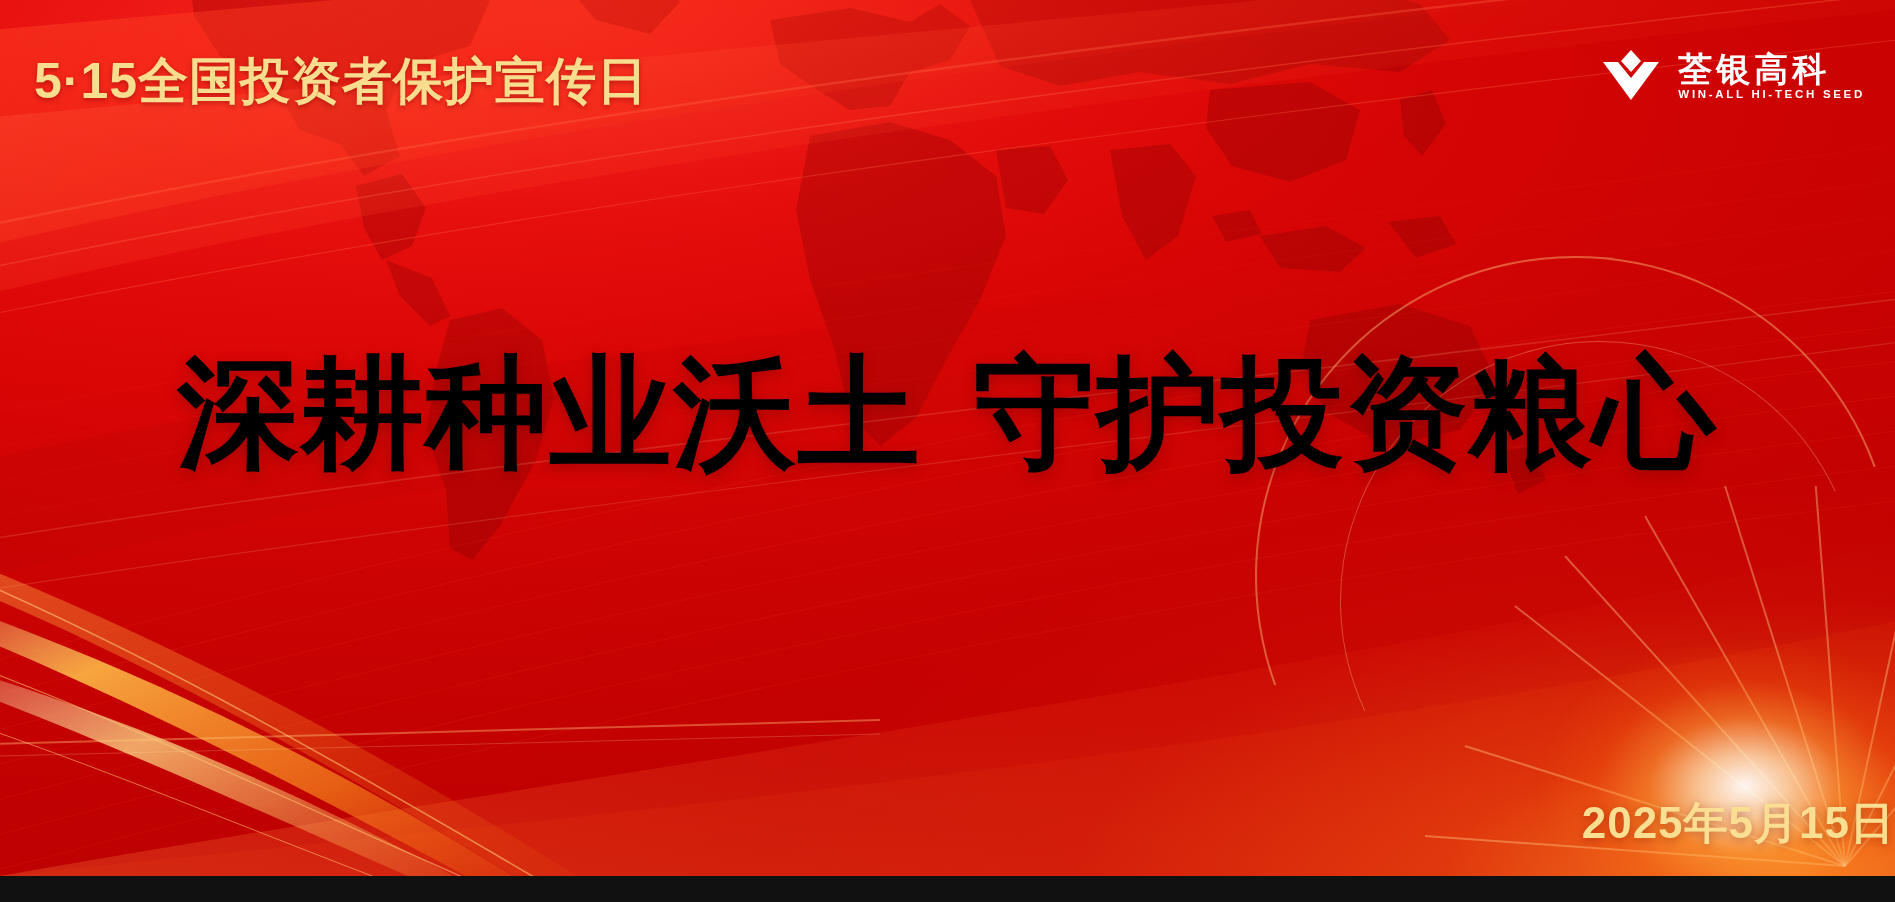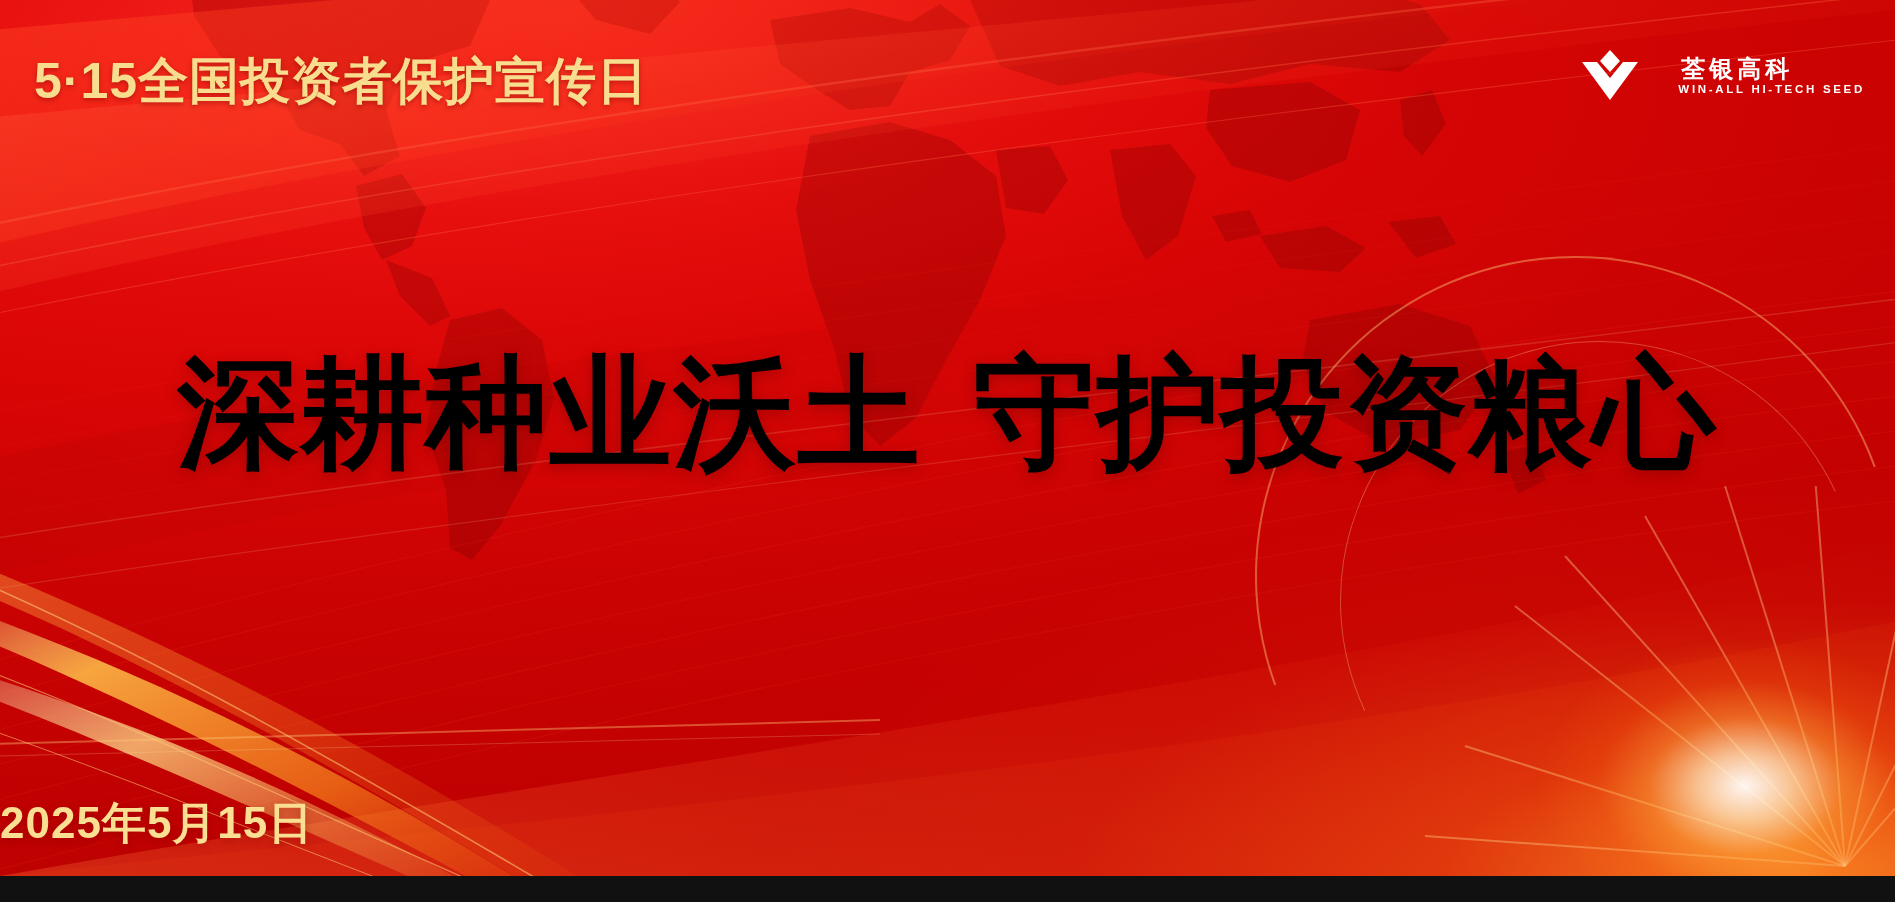--- a/index.html
+++ b/index.html
@@ -102,28 +102,27 @@
     position:absolute;
     right:30px; top:48px;
     display:flex;
     align-items:center;
     gap:16px;
   }
   .brand-mark{ width:62px; height:56px; flex:none; }
   .brand-mark svg{ width:100%; height:100%; display:block; }
   .brand-text{ display:flex; flex-direction:column; gap:3px; }
   .brand-cn{
-    font-size:24px; font-weight:bold; color:#FFFFFF;
-    letter-spacing:4px; line-height:1;margin-left:24px;
+    font-size:34px; font-weight:bold; color:#FFFFFF;
+    letter-spacing:4px; line-height:1;
   }
   .brand-en{
     font-size:11.5px; color:#FFFFFF;
     letter-spacing:2.7px; line-height:1;
     font-weight:bold;
-    margin-left:21px;
   }
 
   
   .headline{
     position:absolute;
     left:0; right:0; top:348px;
     text-align:center;
     font-size:122px;
     font-weight:bold;
     color:#000000;
@@ -131,21 +130,21 @@
     line-height:1.08;
     white-space:nowrap;
     text-shadow:0 4px 14px rgba(110,0,0,.40);
   }
   .headline .gap{ display:inline-block; width:52px; }
 
   
   .date{
     position:absolute;
     left:0; right:0; top:794px;
-    text-align:left;
+    text-align:right;
     font-size:44px;
     font-weight:bold;
     color:#FADF92;
     letter-spacing:1px;
     text-shadow:0 2px 8px rgba(110,0,0,.35);
   }
 </style>
 </head>
 <body>
 

